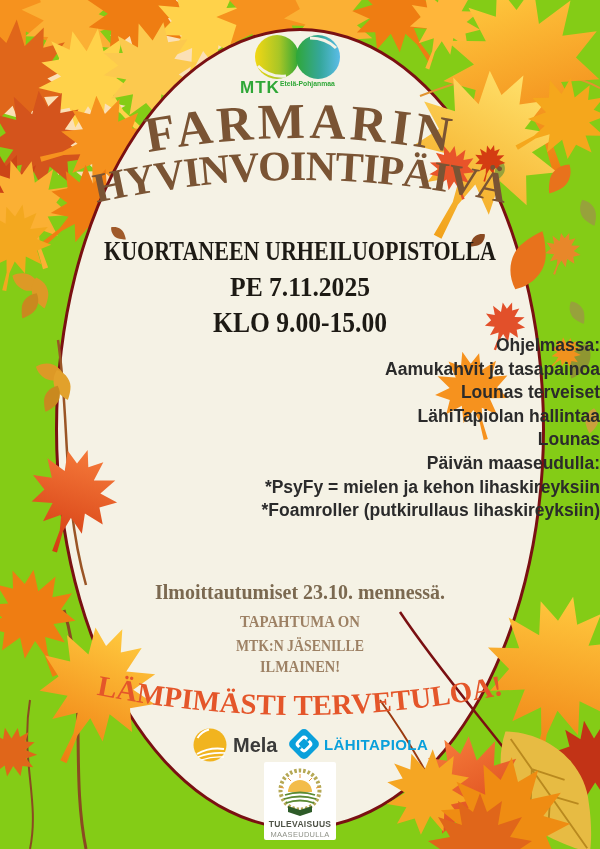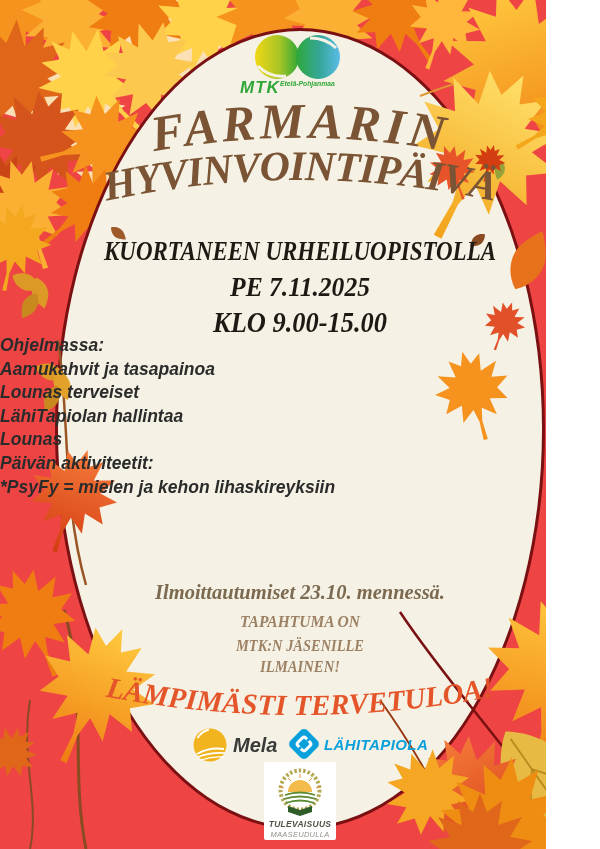--- a/index.html
+++ b/index.html
@@ -1,26 +1,26 @@
 <!DOCTYPE html>
 <html><head>
 <meta charset="utf-8">
 <style>
   html,body{margin:0;padding:0;background:#fff;}
-  .poster{position:relative;width:546px;height:849px;overflow:hidden;background:#ef4444;
-          font-family:"Liberation Sans",sans-serif;font-style:italic;}
+  .poster{position:relative;width:600px;height:849px;overflow:hidden;background:#84cc16;
+          font-family:"Liberation Sans",sans-serif;}
   .layer{position:absolute;left:0;top:0;width:600px;height:849px;}
   .deco-back{z-index:1;}
   .oval{position:absolute;left:55px;top:28px;width:490px;height:802px;box-sizing:border-box;
         background:#f5f2e5;border:3px solid #7a1012;border-radius:50%;z-index:2;}
   .deco-front{z-index:3;}
   .textlayer{z-index:4;}
   .t-serif{font-family:"Liberation Serif",serif;font-weight:700;}
   .t-sans{font-family:"Liberation Sans",sans-serif;}
-  .program{position:absolute;left:0;top:334px;width:600px;text-align:left;z-index:5;
+  .program{position:absolute;left:0;top:334px;width:600px;text-align:right;z-index:5;
            font-family:"Liberation Sans",sans-serif;font-weight:700;font-size:17.5px;
            line-height:23.6px;color:#2b2b2b;}
   .program div{white-space:nowrap;}
 </style>
 </head>
 <body>
 
 <div class="poster">
 
   <svg class="layer deco-back" viewBox="0 0 600 849">
@@ -207,17 +207,18 @@
       <text class="t-sans" x="300" y="837" font-size="7.5" text-anchor="middle" letter-spacing="0.3" fill="#8f9288">MAASEUDULLA</text>
     </g>
   </svg>
 
   <div class="program">
     <div>Ohjelmassa:</div>
     <div>Aamukahvit ja tasapainoa</div>
     <div>Lounas terveiset</div>
     <div>LähiTapiolan hallintaa</div>
     <div>Lounas</div>
-    <div>Päivän aktiviteetit:</div>
+    <div>Päivän maaseudulla:</div>
     <div>*PsyFy = mielen ja kehon lihaskireyksiin</div>
+    <div>*Foamroller (putkirullaus lihaskireyksiin)</div>
   </div>
 
 </div>
 
 </body></html>

